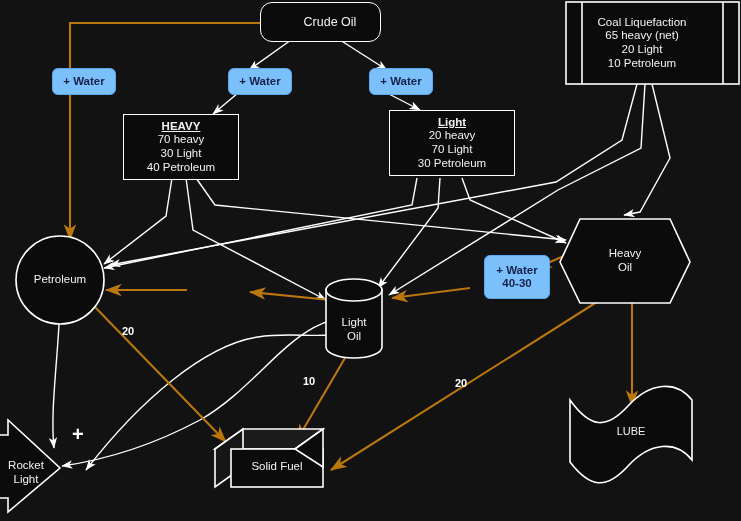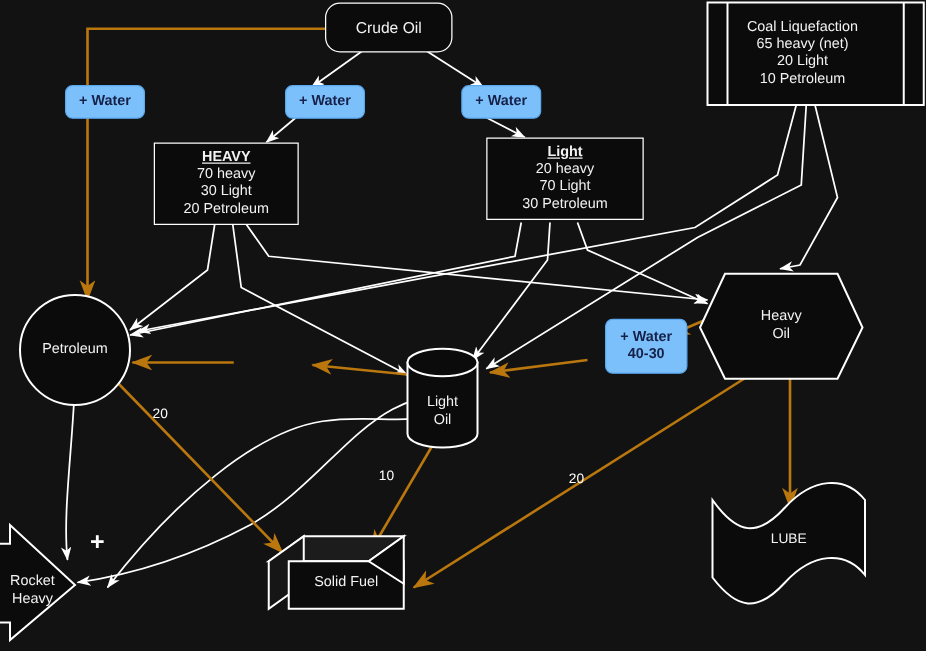--- a/index.html
+++ b/index.html
@@ -12,21 +12,21 @@
   .nlabel{white-space:pre-line;}
   
   .chip{position:absolute;background:#7cc0fb;border:1px solid #5aa8ef;border-radius:6px;
         color:#16214a;font-weight:bold;font-size:11.5px;line-height:1.15;
         display:flex;align-items:center;justify-content:center;flex-direction:column;
         text-align:center;white-space:pre-line;margin-left:13px;}
   
   .rect{border:1.6px solid #ffffff;background:#0b0b0b;}
   .round{border:1.6px solid #ffffff;border-radius:12px;background:#0b0b0b;}
   .ttl{font-weight:bold;text-decoration:underline;}
-  .edge-label{position:absolute;color:#ffffff;font-size:11px;}
+  .edge-label{position:absolute;color:#ffffff;font-size:11px;font-weight:bold;}
   .plus-mark{position:absolute;color:#ffffff;font-size:20px;font-weight:bold;}
 </style>
 </head>
 <body>
 
 <div id="stage">
 
   <svg class="layer">
     <defs>
       <marker id="wArrow" markerWidth="9" markerHeight="9" refX="7.5" refY="3" orient="auto">
@@ -99,36 +99,36 @@
       <rect x="231" y="449" width="92" height="38" fill="#0b0b0b" stroke="#ffffff" stroke-width="1.6"></rect>
       <polygon points="323,429 323,467 295,449" fill="#0b0b0b" stroke="#ffffff" stroke-width="1.6"></polygon>
     </g>
 
     <path d="M570,400 C590,428 606,430 628,406 C650,382 676,380 692,400
              L692,460 C676,440 650,442 628,466 C606,490 590,488 570,462 Z" fill="#0b0b0b" stroke="#ffffff" stroke-width="1.6"></path>
 
     <polygon points="-30,435 8,435 8,420 60,468 8,512 8,498 -30,498" fill="#0b0b0b" stroke="#ffffff" stroke-width="1.6"></polygon>
   </svg>
 
-  <div class="node round" style="left:260px;top:2px;width:100px;height:38px;font-size:12.5px;">
+  <div class="node round" style="left:260px;top:2px;width:100px;height:38px;font-size:12.5px;padding-left:19px;">
     <span class="nlabel">Crude Oil</span>
   </div>
 
   <div class="node" style="left:584px;top:3px;width:116px;height:80px;font-size:11.5px;">
     <span>Coal Liquefaction</span>
     <span>65 heavy (net)</span>
     <span>20 Light</span>
     <span>10 Petroleum</span>
   </div>
 
   <div class="node rect" style="left:123px;top:114px;width:114px;height:64px;font-size:11.5px;">
     <span class="ttl">HEAVY</span>
     <span>70 heavy</span>
     <span>30 Light</span>
-    <span>20 Petroleum</span>
+    <span>40 Petroleum</span>
   </div>
 
   <div class="node rect" style="left:389px;top:110px;width:124px;height:64px;font-size:11.5px;">
     <span class="ttl">Light</span>
     <span>20 heavy</span>
     <span>70 Light</span>
     <span>30 Petroleum</span>
   </div>
 
   <div class="node" style="left:16px;top:268px;width:88px;height:24px;font-size:11.5px;">
@@ -148,21 +148,21 @@
   <div class="node" style="left:231px;top:456px;width:92px;height:22px;font-size:11.5px;align-items:center;">
     <span>Solid Fuel</span>
   </div>
 
   <div class="node" style="left:600px;top:420px;width:62px;height:22px;font-size:11px;">
     <span>LUBE</span>
   </div>
 
   <div class="node" style="left:0px;top:455px;width:52px;height:36px;font-size:11.5px;">
     <span class="nlabel">Rocket
-Heavy</span>
+Light</span>
   </div>
 
   <div class="chip" style="left:39px;top:68px;width:62px;height:25px;">
     <span class="nlabel">+ Water</span>
   </div>
   <div class="chip" style="left:215px;top:68px;width:62px;height:25px;">
     <span class="nlabel">+ Water</span>
   </div>
   <div class="chip" style="left:356px;top:68px;width:62px;height:25px;">
     <span class="nlabel">+ Water</span>

